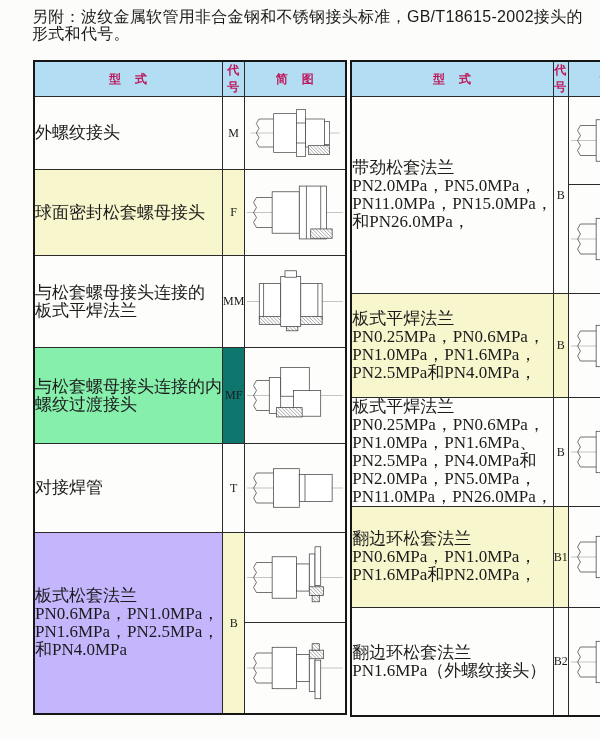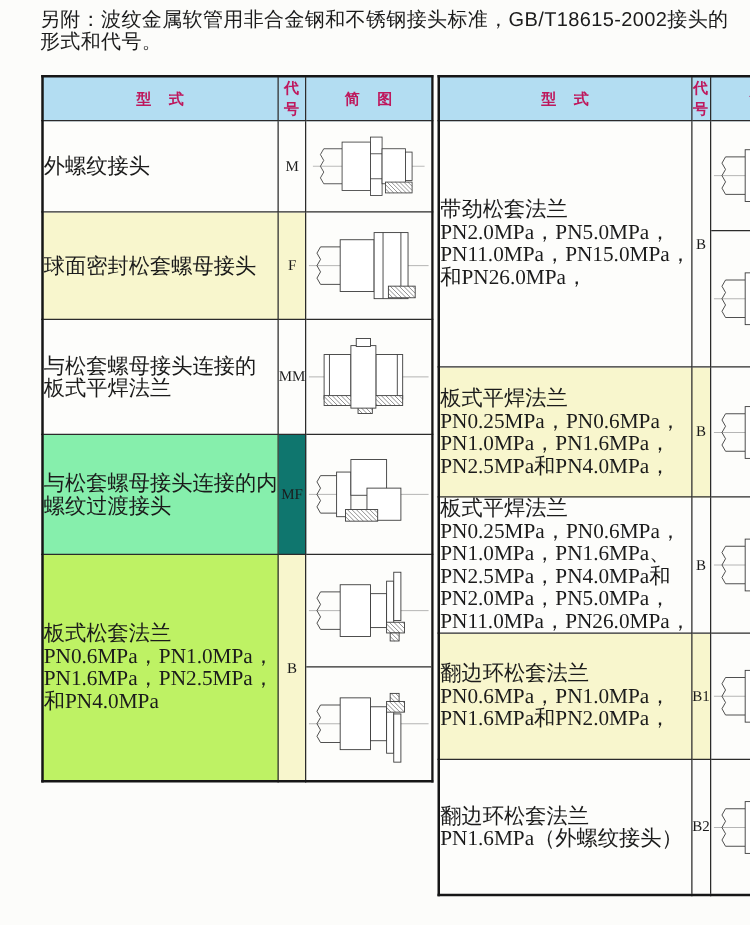--- a/index.html
+++ b/index.html
@@ -192,22 +192,43 @@
                     <line x1="56" y1="62" x2="69" y2="75" class="h"></line>
                     <line x1="61" y1="62" x2="74" y2="75" class="h"></line>
                     <line x1="66" y1="62" x2="79" y2="75" class="h"></line>
                     <line x1="71" y1="62" x2="80" y2="71" class="h"></line>
                     <line x1="76" y1="62" x2="80" y2="66" class="h"></line>
                   </svg>
                 </div>
               </div>
             </td>
           </tr>
+          <tr style="height: 88px;">
+            <td class="type-cell">
+              <div class="type-line">对接焊管</div>
+            </td>
+            <td class="code-cell">T</td>
+            <td class="diagram-cell">
+              <div class="dg-stack">
+                <div class="dg-sub" style="height: 88px;">
+                  <svg width="100" height="76" viewBox="0 0 140 90" preserveAspectRatio="xMidYMid meet">
+                    <line x1="3" y1="45" x2="137" y2="45" class="cl"></line>
+                    <path d="M16,24 l-4,7 l4,7 l-4,7 l4,7 l-4,7 l4,7" class="s"></path>
+                    <line x1="16" y1="24" x2="40" y2="24" class="s"></line>
+                    <line x1="16" y1="66" x2="40" y2="66" class="s"></line>
+                    <rect x="40" y="18" width="36" height="54" class="sf"></rect>
+                    <rect x="76" y="26" width="46" height="38" class="sf"></rect>
+                    <line x1="84" y1="26" x2="84" y2="64" class="s"></line>
+                  </svg>
+                </div>
+              </div>
+            </td>
+          </tr>
           <tr style="height: 180px;">
-            <td class="type-cell" style="background: #bef264;">
+            <td class="type-cell" style="background: #c4b5fd;">
               <div class="type-line">板式松套法兰</div>
               <div class="type-line">PN0.6MPa，PN1.0MPa，</div>
               <div class="type-line">PN1.6MPa，PN2.5MPa，</div>
               <div class="type-line">和PN4.0MPa</div>
             </td>
             <td class="code-cell" style="background: rgb(248, 246, 205);">B</td>
             <td class="diagram-cell">
               <div class="dg-stack">
                 <div class="dg-sub" style="height: 89px;">
                   <svg width="100" height="77" viewBox="0 0 140 90" preserveAspectRatio="xMidYMid meet">

